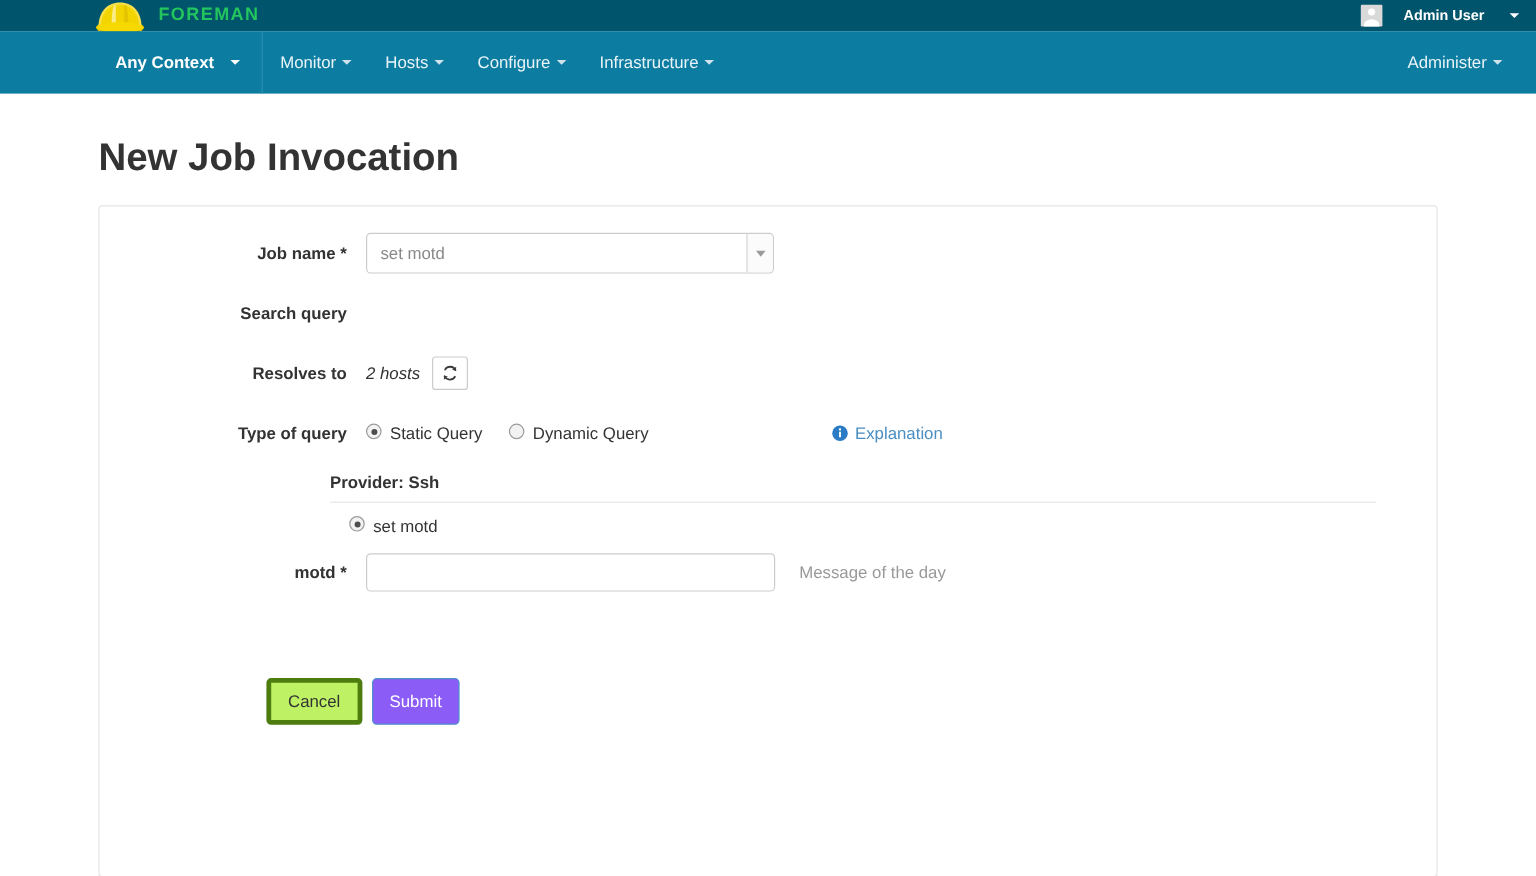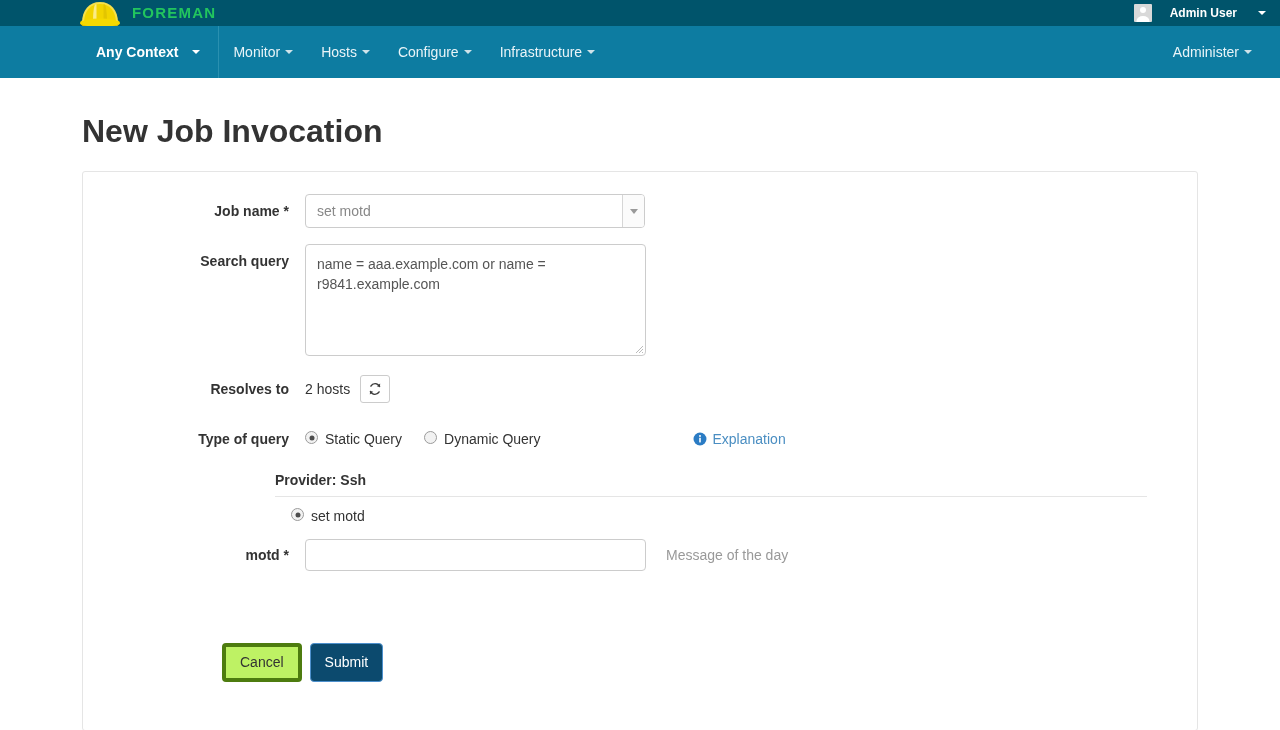--- a/index.html
+++ b/index.html
@@ -228,21 +228,21 @@
     word-break: break-word;
   }
   .textarea-wrap { position: relative; width: 341px; }
   .resize-grip {
     position: absolute;
     right: 2px; bottom: 2px;
     width: 10px; height: 10px;
     pointer-events: none;
   }
 
-  .resolves-row { display: flex; align-items: center; gap: 10px; height: 34px; }
+  .resolves-row { display: flex; align-items: center; gap: 10px; height: 34px; font-style: italic; }
   .resolves-text { font-size: 14px; color: #333333; }
   .refresh-btn {
     width: 30px; height: 28px;
     border: 1px solid #cccccc;
     border-radius: 3px;
     background: #ffffff;
     display: flex;
     align-items: center;
     justify-content: center;
     cursor: pointer;
@@ -339,21 +339,21 @@
     padding: 7px 14px;
     cursor: pointer;
     line-height: 1.2;
   }
   .btn-default {
     background: #bef264;
     border: 4px solid #4d7c0f;
     color: #333333;
   }
   .btn-primary {
-    background: #0c4a6e;
+    background: #8b5cf6;
     border: 1px solid #4d90cd;
     color: #ffffff;
   }
 </style>
 </head>
 <body>
 
 <div class="brandbar">
   <div class="brand-logo-wrap">
     <span>
@@ -419,28 +419,20 @@
           <div class="select2-text">set motd</div>
           <div class="select2-arrow">
             <span class="arrow-gray"></span>
           </div>
         </div>
       </div>
     </div>
 
     <div class="form-row">
       <div class="form-label">Search query</div>
-      <div class="form-field">
-        <div class="textarea-wrap">
-          <div class="textarea-box">name = aaa.example.com or name = r9841.example.com</div>
-          <svg class="resize-grip" viewBox="0 0 10 10">
-            <path d="M9 2 L2 9 M9 5 L5 9 M9 8 L8 9" stroke="#bbbbbb" stroke-width="1" fill="none"></path>
-          </svg>
-        </div>
-      </div>
     </div>
 
     <div class="form-row">
       <div class="form-label">Resolves to</div>
       <div class="form-field">
         <div class="resolves-row">
           <span class="resolves-text">2 hosts</span>
           <button class="refresh-btn">
             <svg width="14" height="14" viewBox="0 0 16 16">
               <path d="M13.2 5.1 A5.6 5.6 0 0 0 3.3 4.6" stroke="#3c3c3c" stroke-width="1.7" fill="none" stroke-linecap="round"></path>

